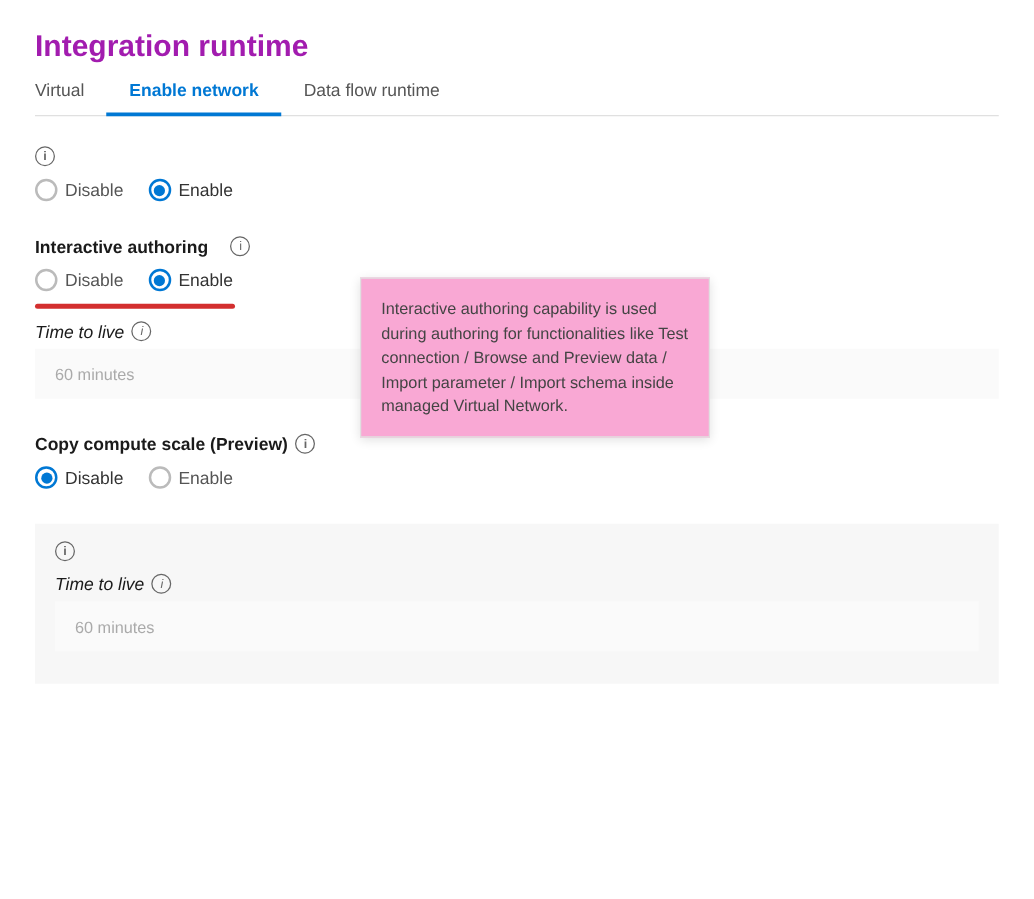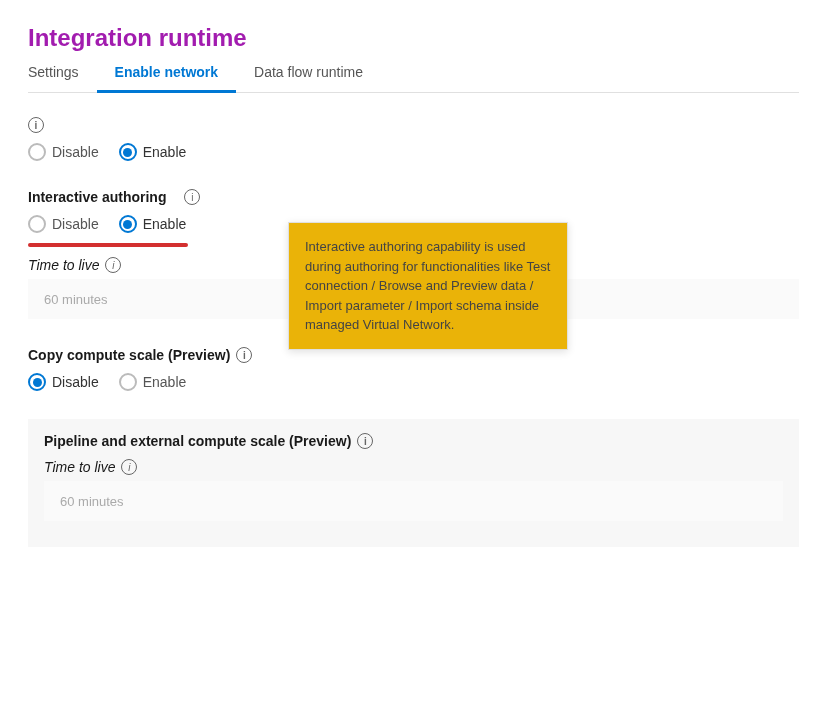--- a/index.html
+++ b/index.html
@@ -170,21 +170,21 @@
 
     .subsection {
       background: #fafafa;
       border: none;
       padding: 12px 16px;
       margin-bottom: 10px;
     }
 
     .tooltip-box {
       position: absolute;
-      background: #eab308;
+      background: #f9a8d4;
       border: 1px solid #e0e0e0;
       box-shadow: 0 2px 8px rgba(0,0,0,0.12);
       padding: 14px 16px;
       width: 280px;
       font-size: 13px;
       color: #444;
       line-height: 1.5;
       z-index: 100;
       top: 198px;
       left: 260px;
@@ -205,21 +205,21 @@
     }
   </style>
 </head>
 <body>
 
 <div class="section-wrapper">
 
   <h1 class="page-title">Integration runtime</h1>
 
   <div class="tabs">
-    <div class="tab">Settings</div>
+    <div class="tab">Virtual</div>
     <div class="tab active">Enable network</div>
     <div class="tab">Data flow runtime</div>
   </div>
 
   <div class="section">
     <div class="section-title">
       <span class="info-icon">i</span>
     </div>
     <div class="radio-group">
       <label class="radio-label">
@@ -275,21 +275,20 @@
       </label>
       <label class="radio-label">
         <div class="radio-btn"></div>
         <span>Enable</span>
       </label>
     </div>
   </div>
 
   <div class="pipeline-section">
     <div class="section-title">
-      <span>Pipeline and external compute scale (Preview)</span>
       <span class="info-icon">i</span>
     </div>
 
     <div class="time-to-live-row">
       <span class="time-to-live-label">Time to live</span>
       <span class="info-icon">i</span>
     </div>
     <div class="subsection">
       <span style="color:#aaa; font-size:13px;">60 minutes</span>
     </div>

